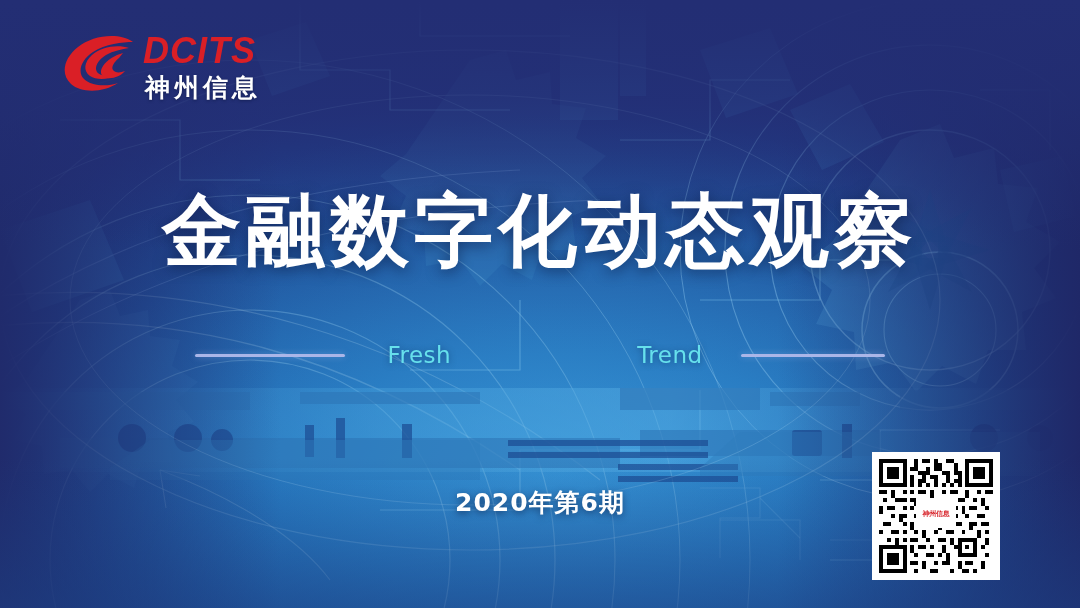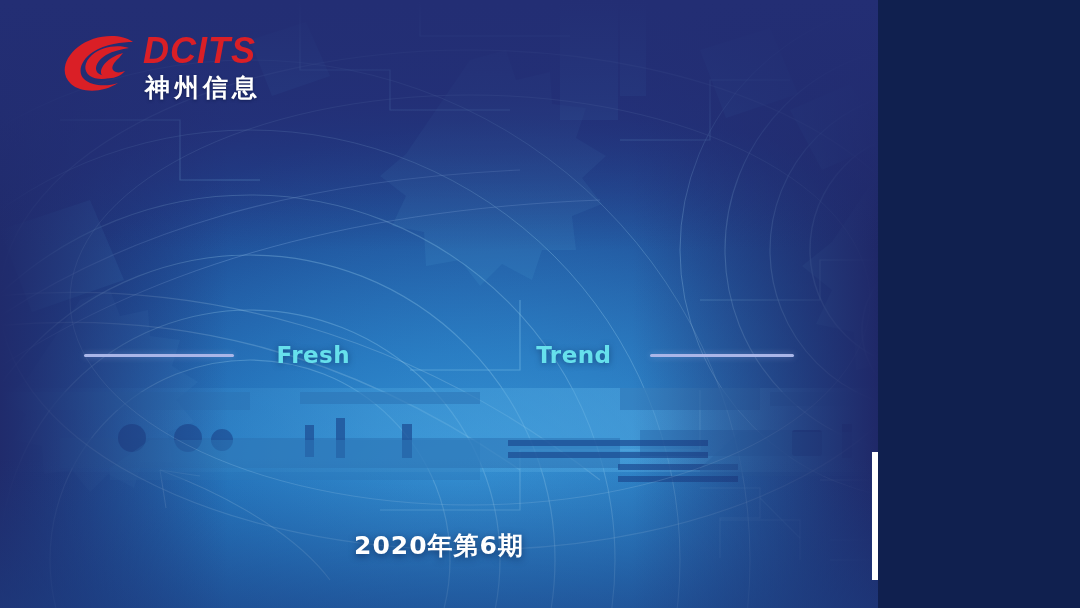--- a/index.html
+++ b/index.html
@@ -1,18 +1,18 @@
 <!DOCTYPE html>
 <html><head>
 <meta charset="utf-8">
 <style>
   html,body{margin:0;padding:0;background:#10204f;}
   *{box-sizing:border-box;}
   .stage{
-    position:relative;width:878px;height:608px;overflow:hidden;
+    position:relative;width:1080px;height:608px;overflow:hidden;
     font-family:"Liberation Sans","DejaVu Sans",sans-serif;
     background:#1d2a6e;
   }
   
   .bg-base{position:absolute;inset:0;
     background:
       radial-gradient(120% 90% at 52% 78%, #2a88cf 0%, #1f6fb9 22%, #1d4f99 45%, #22357f 68%, #222d70 100%);
   }
   .bg-vign{position:absolute;inset:0;
     background:
@@ -39,29 +39,29 @@
   .title{position:absolute;left:0;right:0;top:186px;text-align:center;
     color:#ffffff;font-size:79px;font-weight:bold;letter-spacing:5px;
     font-family:"DejaVu Sans","Liberation Sans",sans-serif;line-height:1.16;
     text-shadow:0 3px 14px rgba(8,18,56,.55);white-space:nowrap;}
   
   .tagrow{position:absolute;left:0;right:0;top:336px;height:38px;
     display:flex;align-items:center;justify-content:center;}
   .rule{height:3px;background:#aab6e8;border-radius:2px;box-shadow:0 0 6px rgba(190,205,255,.35);}
   .rule.l{width:150px;margin-right:42px;}
   .rule.r{width:144px;margin-left:38px;}
-  .tag{color:#66e0ec;font-size:23px;font-weight:bold;letter-spacing:.5px;
+  .tag{color:#66e0ec;font-size:23px;font-weight:normal;letter-spacing:.5px;
     font-family:"DejaVu Sans","Liberation Sans",sans-serif;
     text-shadow:0 1px 6px rgba(10,40,80,.5);}
   .tagspace{width:93px;}
   
   .issue{position:absolute;left:0;right:0;top:486px;text-align:center;
     color:#ffffff;font-size:25px;font-weight:bold;letter-spacing:1px;
     font-family:"DejaVu Sans","Liberation Sans",sans-serif;
-    text-shadow:0 2px 7px rgba(8,24,64,.6);margin-top:43px;}
+    text-shadow:0 2px 7px rgba(8,24,64,.6);}
   
   .qr{position:absolute;left:872px;top:452px;width:128px;height:128px;
     background:#ffffff;padding:7px;}
   .qr svg{display:block;width:114px;height:114px;}
   .qr-logo{position:absolute;left:44px;top:46px;width:40px;height:30px;
     background:#ffffff;display:flex;align-items:center;justify-content:center;}
   .qr-logo span{color:#d8242b;font-size:7px;font-weight:bold;line-height:1;
     font-family:"Liberation Sans",sans-serif;letter-spacing:-.2px;}
 </style>
 </head>
@@ -232,20 +232,21 @@
                    C 46 44 37 43 34 39 C 31 34 35 27 43 22 C 50 18 59 16 66 15 Z"></path>
           <path d="M60 20 C 52 22 44 27 40 33 C 36 39 38 44 44 45 C 50 46 58 43 62 38
                    C 57 40 52 40 50 37 C 48 34 51 29 56 25 Z"></path>
         </g>
       </svg>
     </div>
     <div class="logo-word">DCITS</div>
     <div class="logo-cn">神州信息</div>
   </div>
 
+  <div class="title">金融数字化动态观察</div>
 
   <div class="tagrow">
     <div class="rule l"></div>
     <div class="tag">Fresh</div>
     <div class="tagspace"></div>
     <div class="tagspace"></div>
     <div class="tag">Trend</div>
     <div class="rule r"></div>
   </div>
 

